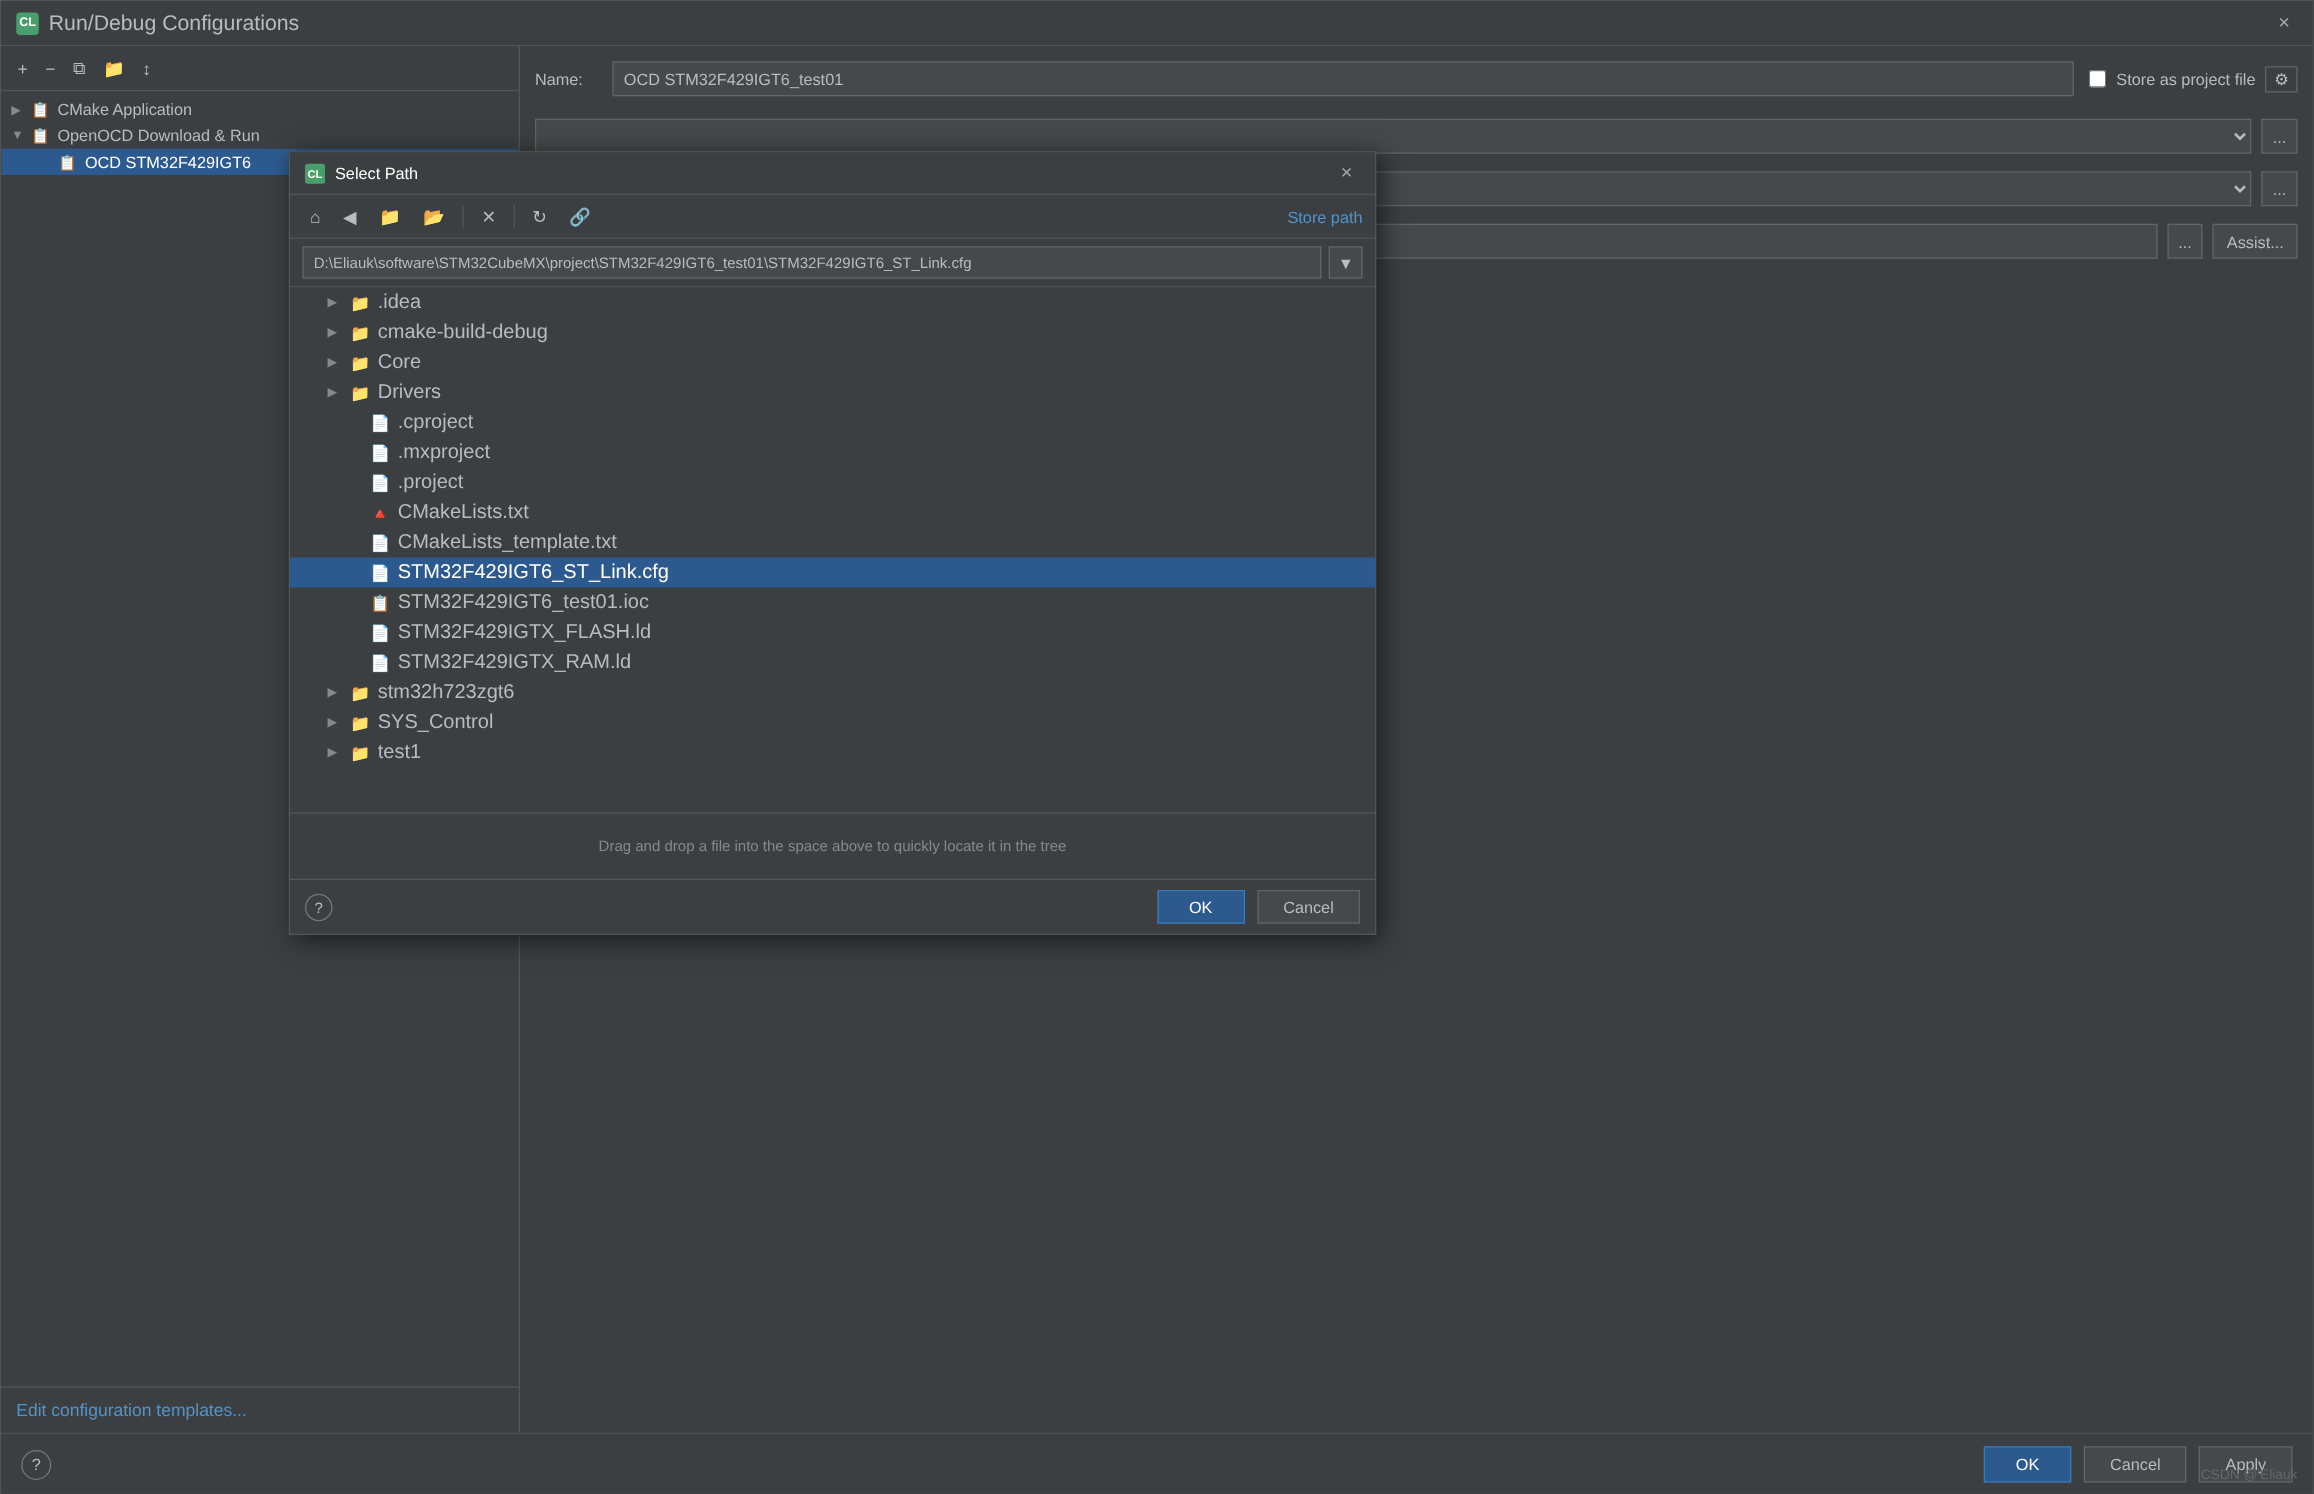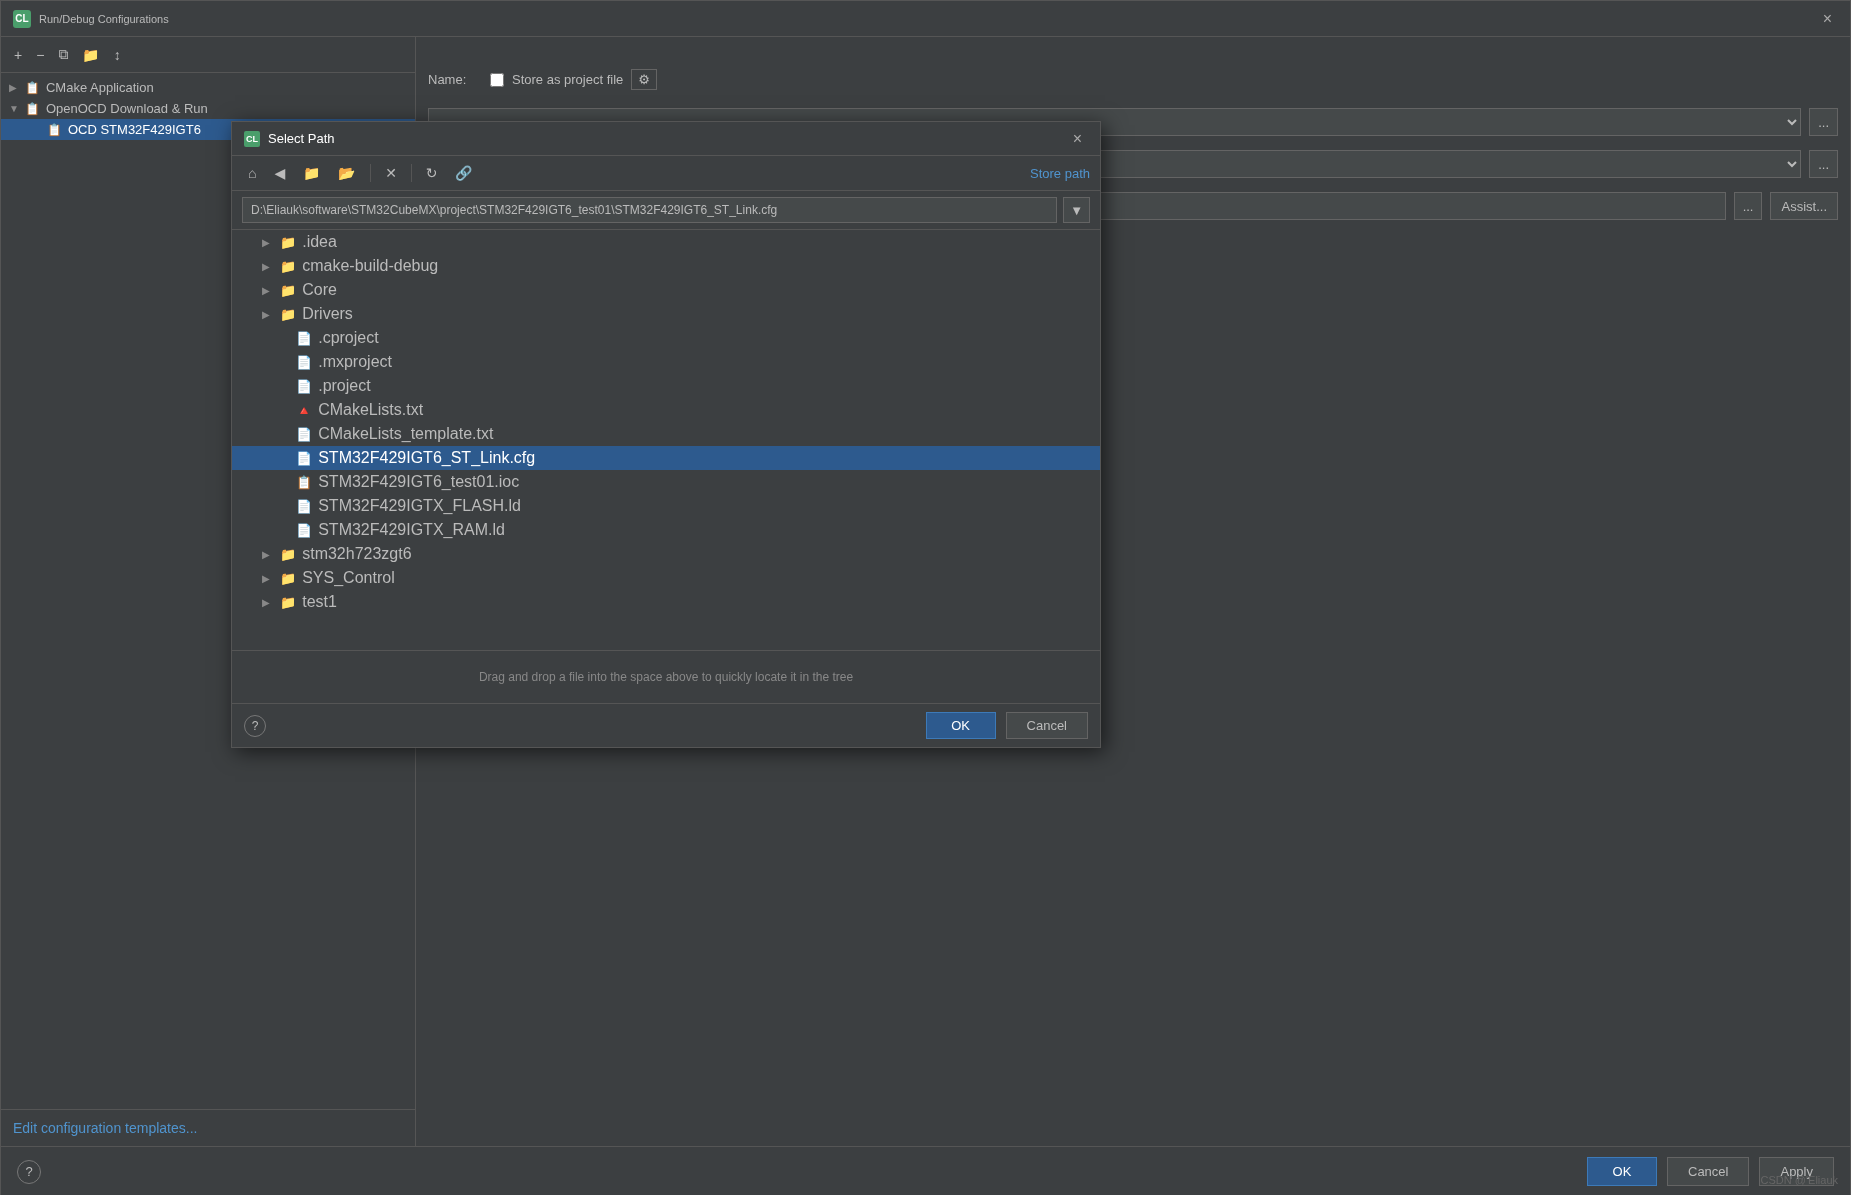--- a/index.html
+++ b/index.html
@@ -41,21 +41,21 @@
     }
     .title-icon {
       width: 18px;
       height: 18px;
       background: #4a9e6b;
       border-radius: 3px;
       display: flex; align-items: center; justify-content: center;
       font-size: 10px; color: white; font-weight: bold;
     }
     .title-text {
-      font-size: 11px;
+      font-size: 17px;
       color: #bbbbbb;
     }
     .close-btn {
       cursor: pointer;
       color: #bbbbbb;
       font-size: 16px;
       background: none;
       border: none;
       color: #aaa;
       padding: 2px 6px;
@@ -140,21 +140,20 @@
       flex-direction: column;
       padding: 12px;
       gap: 10px;
     }
 
     
     .name-row {
       display: flex;
       align-items: center;
       gap: 12px;
-      margin-top: 20px;
     }
     .name-label {
       color: #bbbbbb;
       font-size: 13px;
       min-width: 50px;
     }
     .name-input {
       flex: 1;
       background: #45494a;
       border: 1px solid #646464;
@@ -493,20 +492,21 @@
       </div>
       <div class="left-footer">
         <span class="edit-templates-link">Edit configuration templates...</span>
       </div>
     </div>
 
     <div class="right-panel">
 
       <div class="name-row">
         <span class="name-label">Name:</span>
+        <input class="name-input" type="text" value="OCD STM32F429IGT6_test01" style="">
         <div class="store-row">
           <input type="checkbox" class="store-checkbox" style="">
           <span class="store-label">Store as project file</span>
           <button class="gear-btn">⚙</button>
         </div>
       </div>
 
       <div style="display:flex; align-items:center; gap:8px; margin-top:8px;">
         <select class="config-select" style="flex:1;">
           <option></option>

